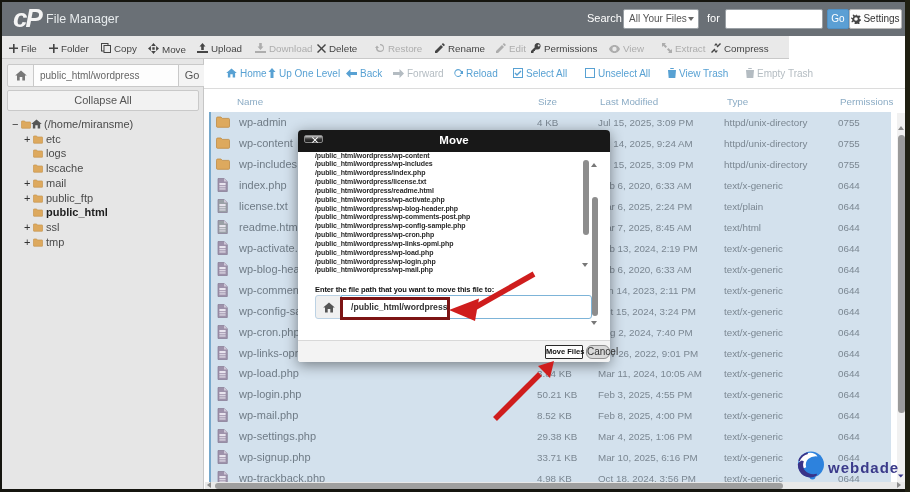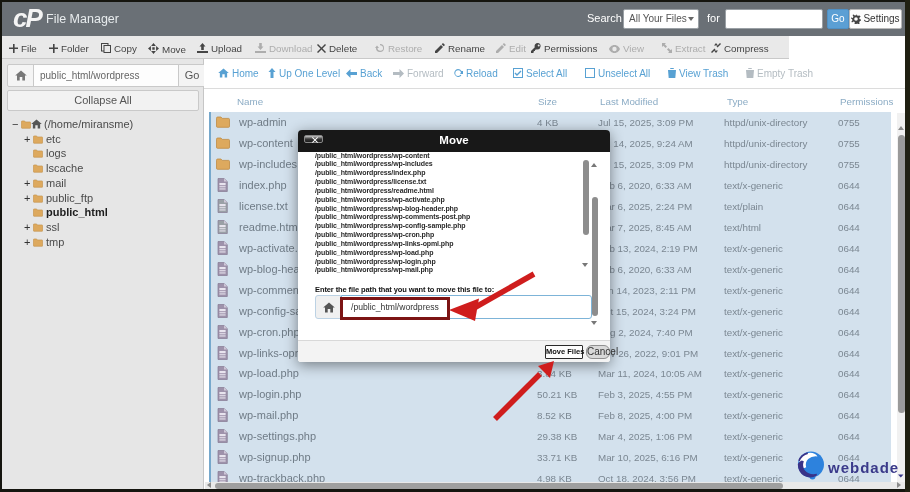--- a/index.html
+++ b/index.html
@@ -52,21 +52,21 @@
 #mhead{position:absolute;left:0;top:0;width:312px;height:22px;background:#181818;border-radius:4px 4px 0 0;}
 #mhead .t{position:absolute;left:0;width:312px;top:4px;text-align:center;color:#fff;font-size:11.5px;font-weight:bold;}
 #mx{position:absolute;left:6px;top:4.5px;width:19px;height:8px;background:linear-gradient(#c9c9c9,#3a3a3a 50%,#1c1c1c);border:1px solid #888;border-radius:2px;}
 #mbody{position:absolute;left:0;top:22px;width:312px;height:188px;background:#fff;overflow:hidden;}
 #mlist{position:absolute;left:17px;top:-0.5px;width:262px;height:123px;overflow:hidden;}
 .mline{font-size:7px;font-weight:bold;color:#2a2a2a;line-height:8.85px;white-space:nowrap;letter-spacing:-0.1px;}
 #mlth{position:absolute;left:285px;top:8px;width:6px;height:75px;background:#8d8d8d;border-radius:3px;}
 #mbth{position:absolute;left:294px;top:45px;width:6px;height:119px;background:#8d8d8d;border-radius:3px;}
 #mlabel{position:absolute;left:17px;top:133px;font-size:7.5px;font-weight:bold;color:#111;letter-spacing:-0.1px;}
 #mhomeb{position:absolute;left:17px;top:143px;width:26px;height:24px;background:#f0f0f0;border:1px solid #bcd2e4;border-radius:3px 0 0 3px;}
-#minput{position:absolute;left:43px;top:143px;width:251px;height:24px;background:#fff;border:1px solid #7db4d8;border-radius:0 3px 3px 0;font-size:8.6px;color:#333;line-height:23px;padding-left:9px;}
+#minput{position:absolute;left:43px;top:143px;width:251px;height:24px;background:#fff;border:1px solid #7db4d8;border-radius:0 3px 3px 0;font-size:8.6px;color:#333;line-height:23px;padding-left:9px;font-weight:bold;}
 #mfoot{position:absolute;left:0;top:210px;width:312px;height:22px;background:#f3f3f3;border-top:1px solid #d8d8d8;border-radius:0 0 3px 3px;}
 #mvb{position:absolute;left:247px;top:4px;width:38px;height:14px;background:#fdfdfd;border:1.5px solid #2a2a2a;border-radius:1px;font-size:7.5px;font-weight:bold;color:#111;text-align:center;line-height:11px;white-space:nowrap;}
 #cnb{position:absolute;left:288px;top:4px;width:24px;height:14px;background:#d9d9d9;border:1px solid #909090;border-radius:6px;font-size:10px;color:#333;text-align:center;line-height:12px;white-space:nowrap;}
 #annot{position:absolute;left:338px;top:295px;width:110px;height:23px;border:3px solid #7c1414;z-index:60;}
 #wdcom{position:absolute;left:14px;top:461px;font-size:15.5px;font-weight:bold;color:#3b3b8c;letter-spacing:0.2px;}
 #border-frame{position:absolute;left:0;top:0;width:910px;height:492px;pointer-events:none;z-index:100;}
 </style></head>
 <body>
 <div id="root">
 <div id="app">
@@ -195,21 +195,21 @@
 <div class="trow" style="top:122.8px">
             <span class="pm" style="left:22px">+</span>
             <svg class="abs" style="left:31px;top:3px" width="10" height="9" viewBox="0 0 14 12">
               <path d="M0.5 2.2 Q0.5 1 1.7 1 L5 1 L6.2 2.4 L12.5 2.4 Q13.5 2.4 13.5 3.5 L13.5 10.5 Q13.5 11.3 12.5 11.3 L1.5 11.3 Q0.5 11.3 0.5 10.3 Z" fill="#dda95e" stroke="#c08c42" stroke-width="0.8"></path>
             </svg>
             <span class="tl" style="left:44px">tmp</span>
           </div>
     </div>
   </div>
   <div id="bc">
-    <span class="bci" style="left:14px"><svg width="11" height="10" viewBox="0 0 12 11">
+    <span class="bci" style="left:22px"><svg width="11" height="10" viewBox="0 0 12 11">
             <path d="M6 0.5 L11.8 5.4 L10 5.4 L10 10.5 L7.3 10.5 L7.3 7 L4.7 7 L4.7 10.5 L2 10.5 L2 5.4 L0.2 5.4 Z" fill="#58a1d3"></path>
           </svg>Home</span>
     <span class="bci" style="left:64px"><svg width="8" height="10" viewBox="0 0 8 10">
             <path d="M4 0l3.5 4H5.5v6h-3V4H0.5z" fill="#58a1d3"></path>
           </svg>Up One Level</span>
     <span class="bci" style="left:142px"><svg width="11" height="9" viewBox="0 0 11 9">
             <path d="M4.5 0v3H11v3H4.5v3L0 4.5z" fill="#58a1d3"></path>
           </svg>Back</span>
     <span class="bci dis" style="left:189px"><svg width="11" height="9" viewBox="0 0 11 9">
             <path d="M6.5 0v3H0v3h6.5v3L11 4.5z" fill="#b4bcc2"></path>

